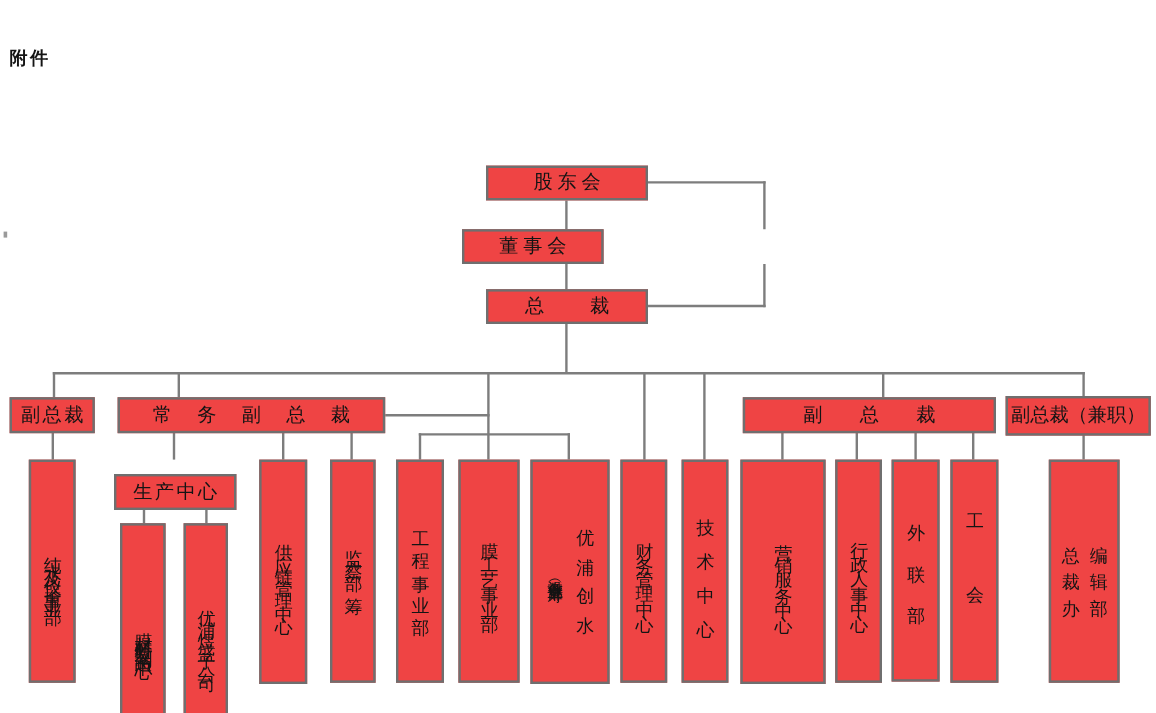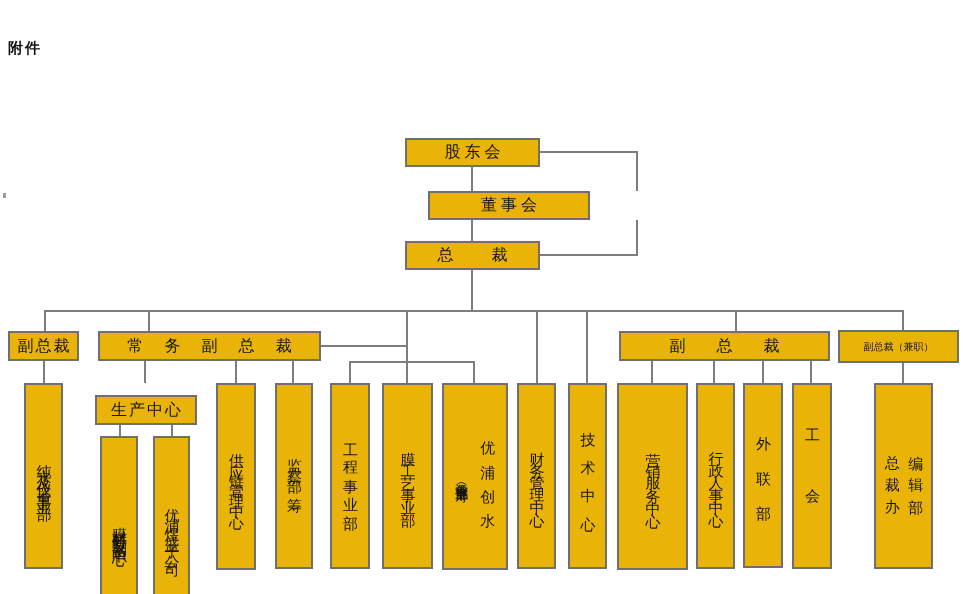--- a/index.html
+++ b/index.html
@@ -18,28 +18,28 @@
     font-size:15px;font-weight:600;letter-spacing:2px;
   }
   .title{
     position:absolute;left:0;top:38px;width:963px;
     text-align:center;font-size:23px;font-weight:bold;letter-spacing:1px;
   }
   .box{
     position:absolute;
     box-sizing:border-box;
     border:2px solid #6f6f6f;
-    background:#eab308;
+    background:#ef4444;
     display:flex;align-items:center;justify-content:center;
   }
   .hlabel{
     font-size:16px;letter-spacing:4px;word-spacing:8px;
     white-space:pre;text-indent:4px;
   }
-  .hlabel.tight{font-size:10px;letter-spacing:0;text-indent:0;font-family:Liberation Serif, serif;}
+  .hlabel.tight{font-size:16px;letter-spacing:0;text-indent:0;font-family:Liberation Serif, serif;}
   .vl{
     writing-mode:vertical-lr;
     line-height:1;
     font-size:15px;
     white-space:pre;
   }
   .cols{
     display:flex;flex-direction:row;
     justify-content:space-evenly;align-items:center;
     width:100%;height:100%;
@@ -94,21 +94,21 @@
       <line x1="172" y1="379" x2="172" y2="403"></line>
     </g>
   </svg>
 
   <div class="attachment">附件</div>
   <div class="stray"></div>
 
   <div class="box" style="left:405px;top:105px;width:135px;height:29px;">
     <span class="hlabel">股东会</span>
   </div>
-  <div class="box" style="left:428px;top:158px;width:162px;height:29px;font-family:Liberation Mono, monospace;">
+  <div class="box" style="left:385px;top:158px;width:118px;height:29px;font-family:Liberation Mono, monospace;">
     <span class="hlabel">董事会</span>
   </div>
   <div class="box" style="left:405px;top:208px;width:135px;height:29px;">
     <span class="hlabel">总  裁</span>
   </div>
 
   <div class="box" style="left:8px;top:298px;width:71px;height:30px;">
     <span class="hlabel" style="letter-spacing:2px;text-indent:2px;font-family:Liberation Serif, serif;">副总裁</span>
   </div>
   <div class="box" style="left:98px;top:298px;width:223px;height:30px;">

